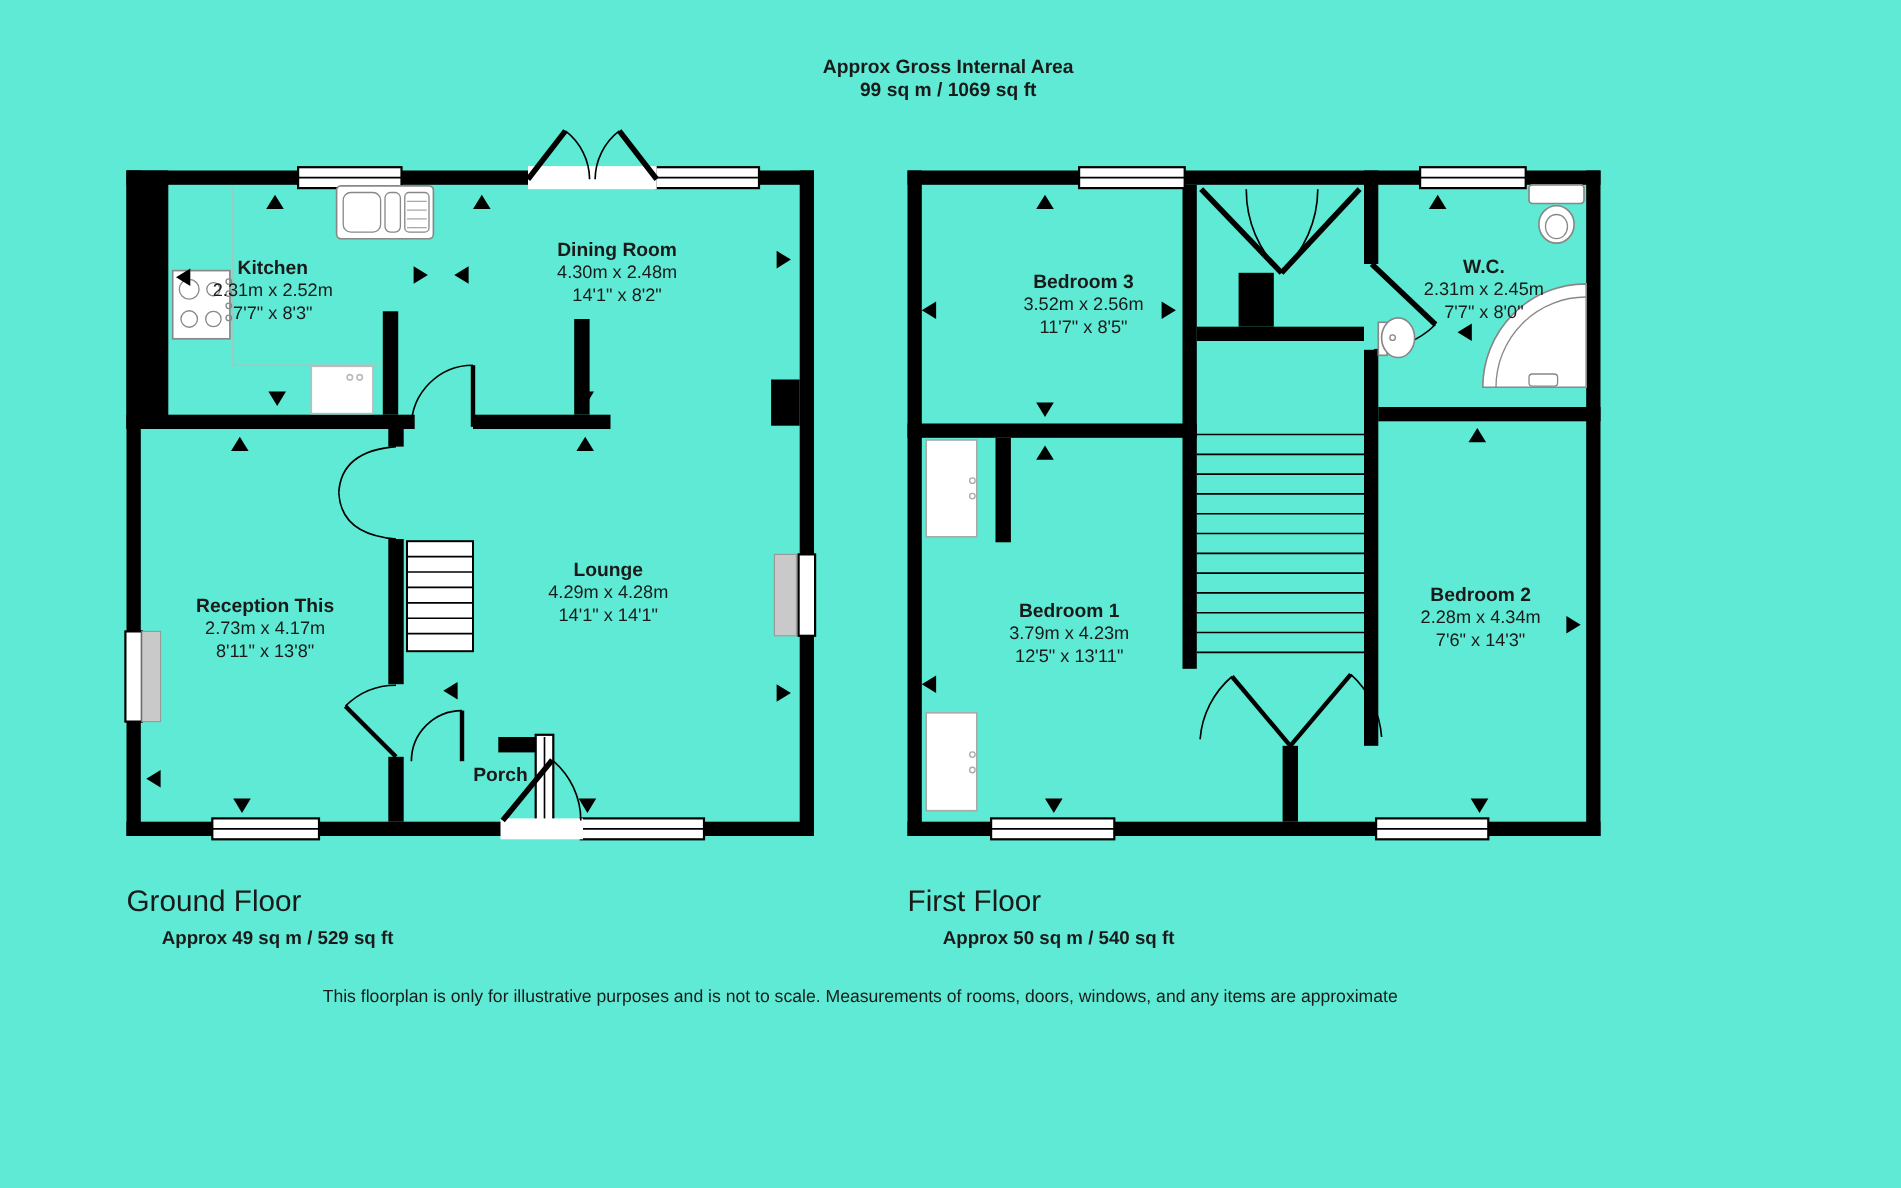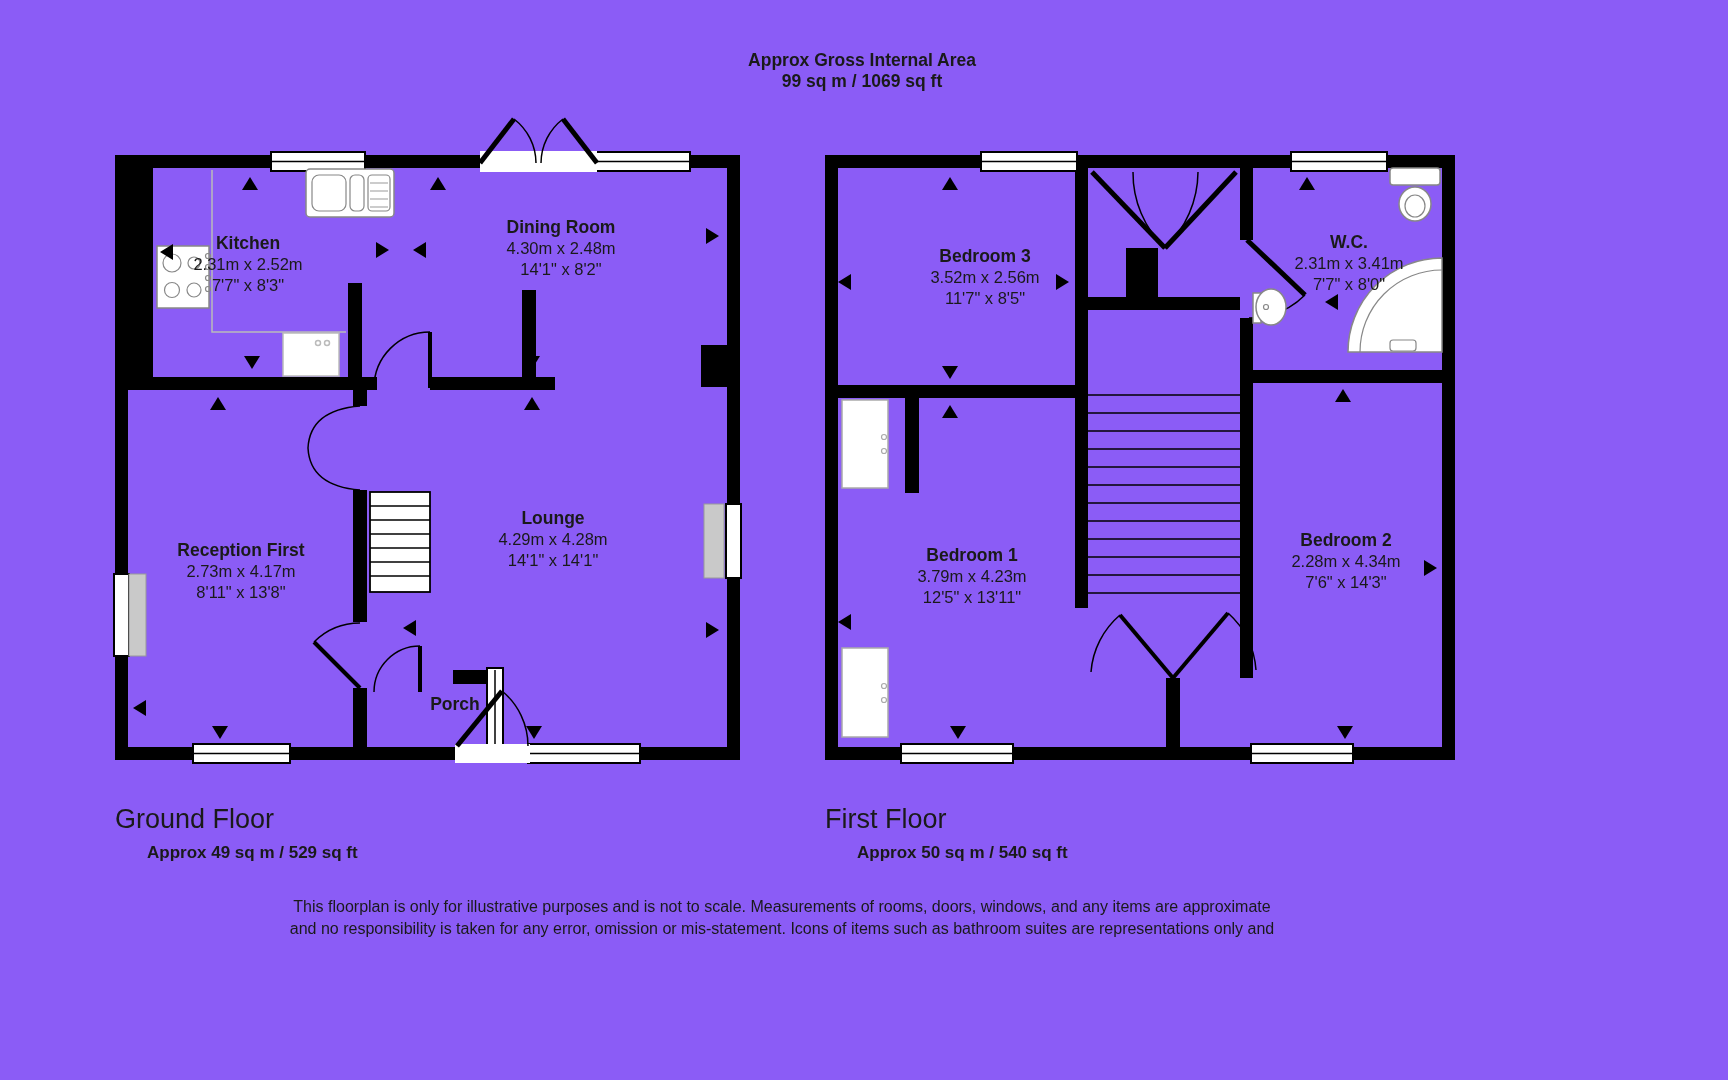--- a/index.html
+++ b/index.html
@@ -1,16 +1,16 @@
 <!DOCTYPE html>
 <html><head>
 <meta charset="utf-8">
 <style>
   html,body{margin:0;padding:0;background:#fff;}
-  #page{position:relative;width:1728px;height:1080px;background:#8b5cf6;overflow:hidden;
+  #page{position:relative;width:1728px;height:1080px;background:#5eead4;overflow:hidden;
         font-family:"Liberation Sans", sans-serif;color:#1a1a1a;}
   .center-block{position:absolute;transform:translateX(-50%);text-align:center;white-space:nowrap;}
   .title-line{font-size:17.5px;font-weight:bold;line-height:21px;}
   .room-label{position:absolute;transform:translateX(-50%);text-align:center;white-space:nowrap;line-height:21px;}
   .room-name{font-size:17.5px;font-weight:bold;}
   .room-dim{font-size:16.5px;}
   .floor-title{position:absolute;font-size:27px;font-weight:400;}
   .floor-area{position:absolute;font-size:17px;font-weight:bold;margin-left:32px;}
   .disclaimer{font-size:16px;line-height:21.5px;}
   svg{position:absolute;}
@@ -270,57 +270,56 @@
     <div class="room-name">Kitchen</div>
     <div class="room-dim">2.31m x 2.52m</div>
     <div class="room-dim">7'7" x 8'3"</div>
   </div>
   <div class="room-label" style="left:561px;top:217px;">
     <div class="room-name">Dining Room</div>
     <div class="room-dim">4.30m x 2.48m</div>
     <div class="room-dim">14'1" x 8'2"</div>
   </div>
   <div class="room-label" style="left:241px;top:540px;">
-    <div class="room-name">Reception First</div>
+    <div class="room-name">Reception This</div>
     <div class="room-dim">2.73m x 4.17m</div>
     <div class="room-dim">8'11" x 13'8"</div>
   </div>
   <div class="room-label" style="left:553px;top:508px;">
     <div class="room-name">Lounge</div>
     <div class="room-dim">4.29m x 4.28m</div>
     <div class="room-dim">14'1" x 14'1"</div>
   </div>
   <div class="room-label" style="left:455px;top:694px;">
     <div class="room-name">Porch</div>
   </div>
 
   <div class="room-label" style="left:985px;top:246px;">
     <div class="room-name">Bedroom 3</div>
     <div class="room-dim">3.52m x 2.56m</div>
     <div class="room-dim">11'7" x 8'5"</div>
   </div>
   <div class="room-label" style="left:1349px;top:232px;">
     <div class="room-name">W.C.</div>
-    <div class="room-dim">2.31m x 3.41m</div>
+    <div class="room-dim">2.31m x 2.45m</div>
     <div class="room-dim">7'7" x 8'0"</div>
   </div>
   <div class="room-label" style="left:972px;top:545px;">
     <div class="room-name">Bedroom 1</div>
     <div class="room-dim">3.79m x 4.23m</div>
     <div class="room-dim">12'5" x 13'11"</div>
   </div>
   <div class="room-label" style="left:1346px;top:530px;">
     <div class="room-name">Bedroom 2</div>
     <div class="room-dim">2.28m x 4.34m</div>
     <div class="room-dim">7'6" x 14'3"</div>
   </div>
 
   <div class="floor-title" style="left:115px;top:804px;">Ground Floor</div>
   <div class="floor-area" style="left:115px;top:843px;">Approx 49 sq m / 529 sq ft</div>
   <div class="floor-title" style="left:825px;top:804px;">First Floor</div>
   <div class="floor-area" style="left:825px;top:843px;">Approx 50 sq m / 540 sq ft</div>
 
   <div class="center-block disclaimer" style="left:782px;top:896px;">
     <div>This floorplan is only for illustrative purposes and is not to scale. Measurements of rooms, doors, windows, and any items are approximate</div>
-    <div>and no responsibility is taken for any error, omission or mis-statement. Icons of items such as bathroom suites are representations only and</div>
   </div>
 
 </div>
 
 </body></html>

